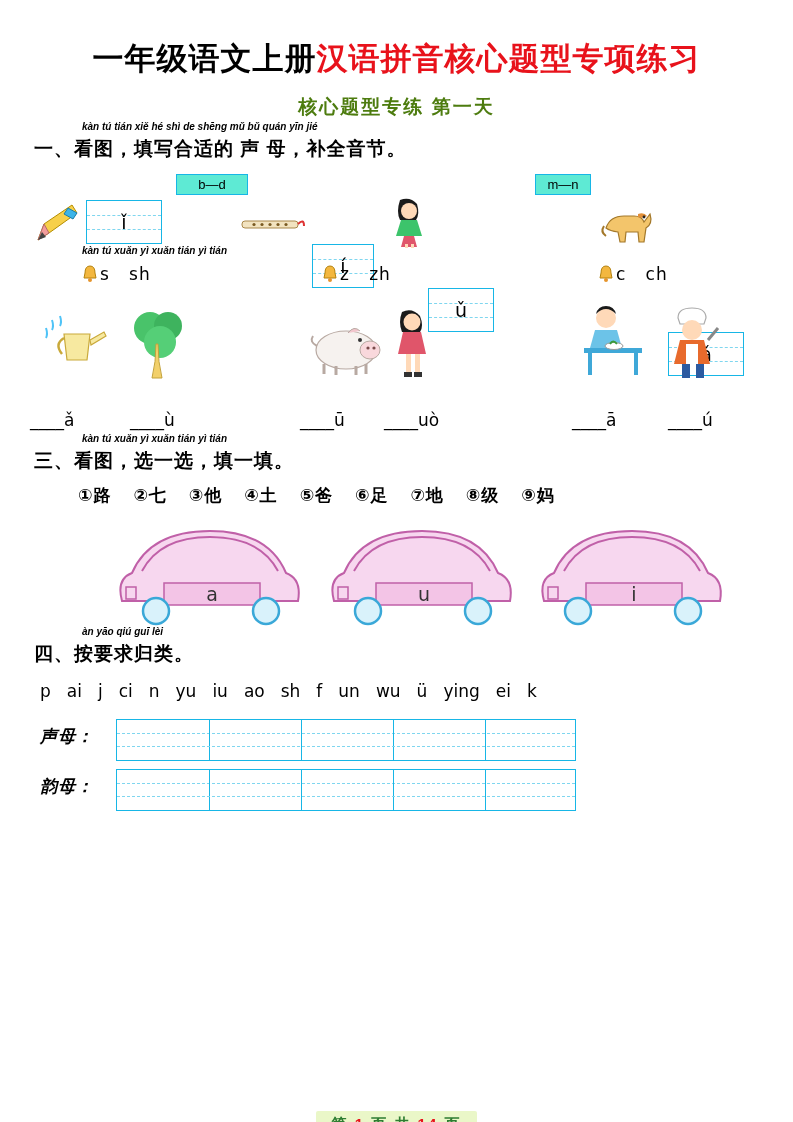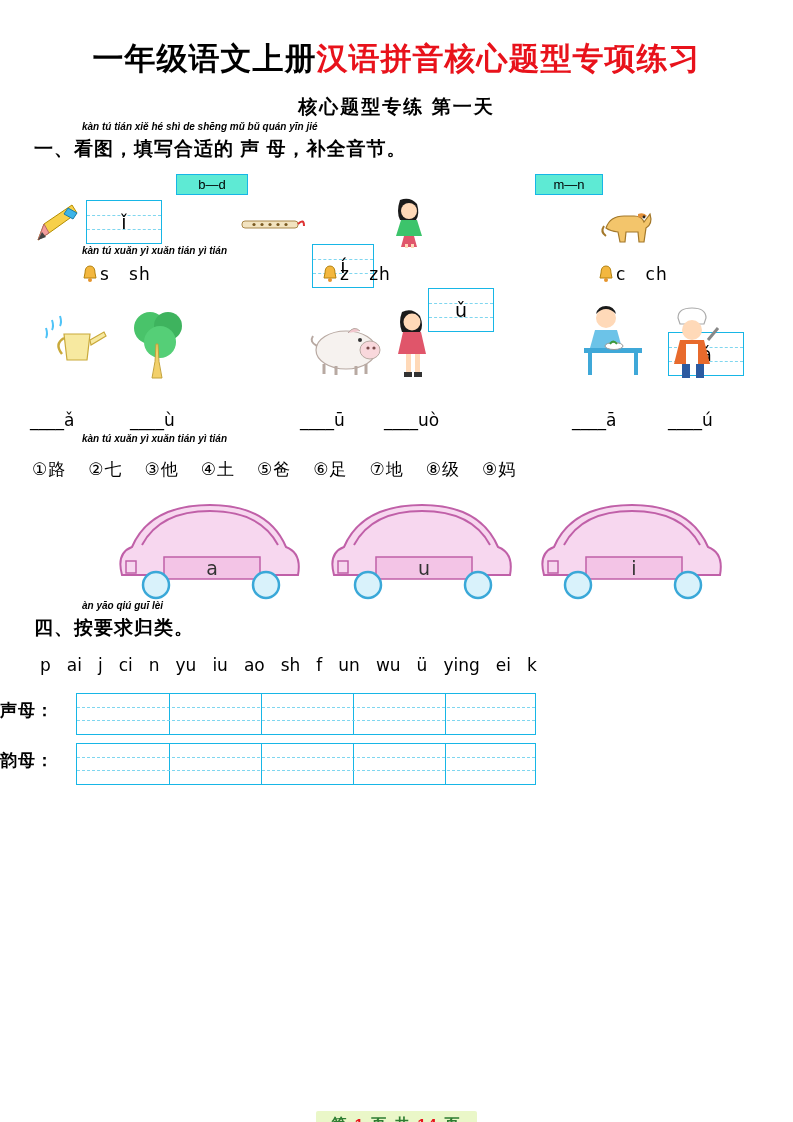--- a/index.html
+++ b/index.html
@@ -22,21 +22,21 @@
     letter-spacing:1px;
     white-space:nowrap;
   }
   .title-black{color:#000;}
   .title-red{color:#e8121b;}
   .subtitle{
     text-align:center;
     margin-top:14px;
     font-size:19px;
     font-weight:bold;
-    color:#000000;
+    color:#4d7c0f;
     letter-spacing:2px;
   }
 
   
   .sec{
     position:relative;
     margin:16px 0 0 34px;
     font-size:19px;
     font-weight:bold;
     letter-spacing:1px;
@@ -94,36 +94,37 @@
     letter-spacing:1px;
     font-family:"DejaVu Sans",sans-serif;
   }
   .blankline{
     font-size:17px;
     font-family:"DejaVu Sans",sans-serif;
   }
 
   
   .wordlist{
-    margin:10px 0 0 32px;
+    margin:10px 0 0 78px;
     font-size:17px;
     letter-spacing:1px;
+    font-weight:bold;
   }
   .wordlist span{margin-right:22px;display:inline-block;}
 
   
   .letters{
     margin:14px 0 0 40px;
     font-size:17px;
     font-family:"DejaVu Sans",sans-serif;
     letter-spacing:0;
   }
   .letters span{display:inline-block;margin-right:16px;}
 
-  .catrow{position:relative;height:46px;}
+  .catrow{position:relative;height:46px;margin-left:40px;font-style:italic;}
   .catlabel{
     position:absolute;left:0;top:12px;
     font-size:17px;font-weight:bold;letter-spacing:1px;
   }
   .gridbox{
     position:absolute;
     box-sizing:border-box;
     border:1.3px solid #17b6e6;
     height:42px;
     background:#fff;
@@ -166,21 +167,21 @@
   <div class="subtitle">核心题型专练  第一天</div>
 
   <div class="sec">
     <span class="py" style="left:48px;">kàn tú       tián xiě hé shì  de shēng mǔ      bǔ quán yīn jié</span>
     <span>一、看图，填写合适的 声 母，补全音节。</span>
   </div>
 
   <div class="row" style="height:88px;margin-top:6px;">
 
     <div class="hintbox abs" style="left:176px;top:6px;width:72px;">b—d</div>
-    <div class="hintbox abs" style="left:535px;top:6px;width:68px;">m—n</div>
+    <div class="hintbox abs" style="left:535px;top:6px;width:56px;">m—n</div>
 
     <svg class="abs" style="left:34px;top:34px;" width="46" height="42" viewBox="0 0 46 42">
       <polygon points="4,38 10,22 38,3 43,11 15,31" fill="#f7d04a" stroke="#b58e00" stroke-width="1"></polygon>
       <polygon points="4,38 10,22 15,31" fill="#f29c9c" stroke="#b36a6a" stroke-width="1"></polygon>
       <polygon points="4,38 8,30 12,35" fill="#444"></polygon>
       <polygon points="34,6 43,11 39,17 30,12" fill="#3cb4e8" stroke="#1a7ca8" stroke-width="1"></polygon>
     </svg>
     <div class="fourline abs" style="left:86px;top:32px;width:76px;height:44px;">
         <span>ǐ</span>
       </div>
@@ -314,20 +315,21 @@
     <div class="blankline abs" style="left:30px;top:148px;">____ǎ</div>
     <div class="blankline abs" style="left:130px;top:148px;">____ù</div>
     <div class="blankline abs" style="left:300px;top:148px;">____ū</div>
     <div class="blankline abs" style="left:384px;top:148px;">____uò</div>
     <div class="blankline abs" style="left:572px;top:148px;">____ā</div>
     <div class="blankline abs" style="left:668px;top:148px;">____ú</div>
   </div>
 
   <div class="sec" style="margin-top:-4px;">
     <span class="py" style="left:48px;">kàn tú     xuǎn yì xuǎn    tián yì tián</span>
+    <span>三、看图，选一选，填一填。</span>
   </div>
 
   <div class="wordlist">
     <span>①路</span><span>②七</span><span>③他</span><span>④土</span><span>⑤爸</span><span>⑥足</span><span>⑦地</span><span>⑧级</span><span>⑨妈</span>
   </div>
 
   <div class="row" style="height:120px;margin-top:8px;">
 
     <svg class="abs" style="left:108px;top:0px;" width="210" height="118" viewBox="0 0 210 118">
       <path d="M14 86 q-6 -22 10 -28 q18 -42 78 -42 q58 0 76 42 q16 6 12 28z" fill="#f7d7ef" stroke="#c060a8" stroke-width="2"></path>

